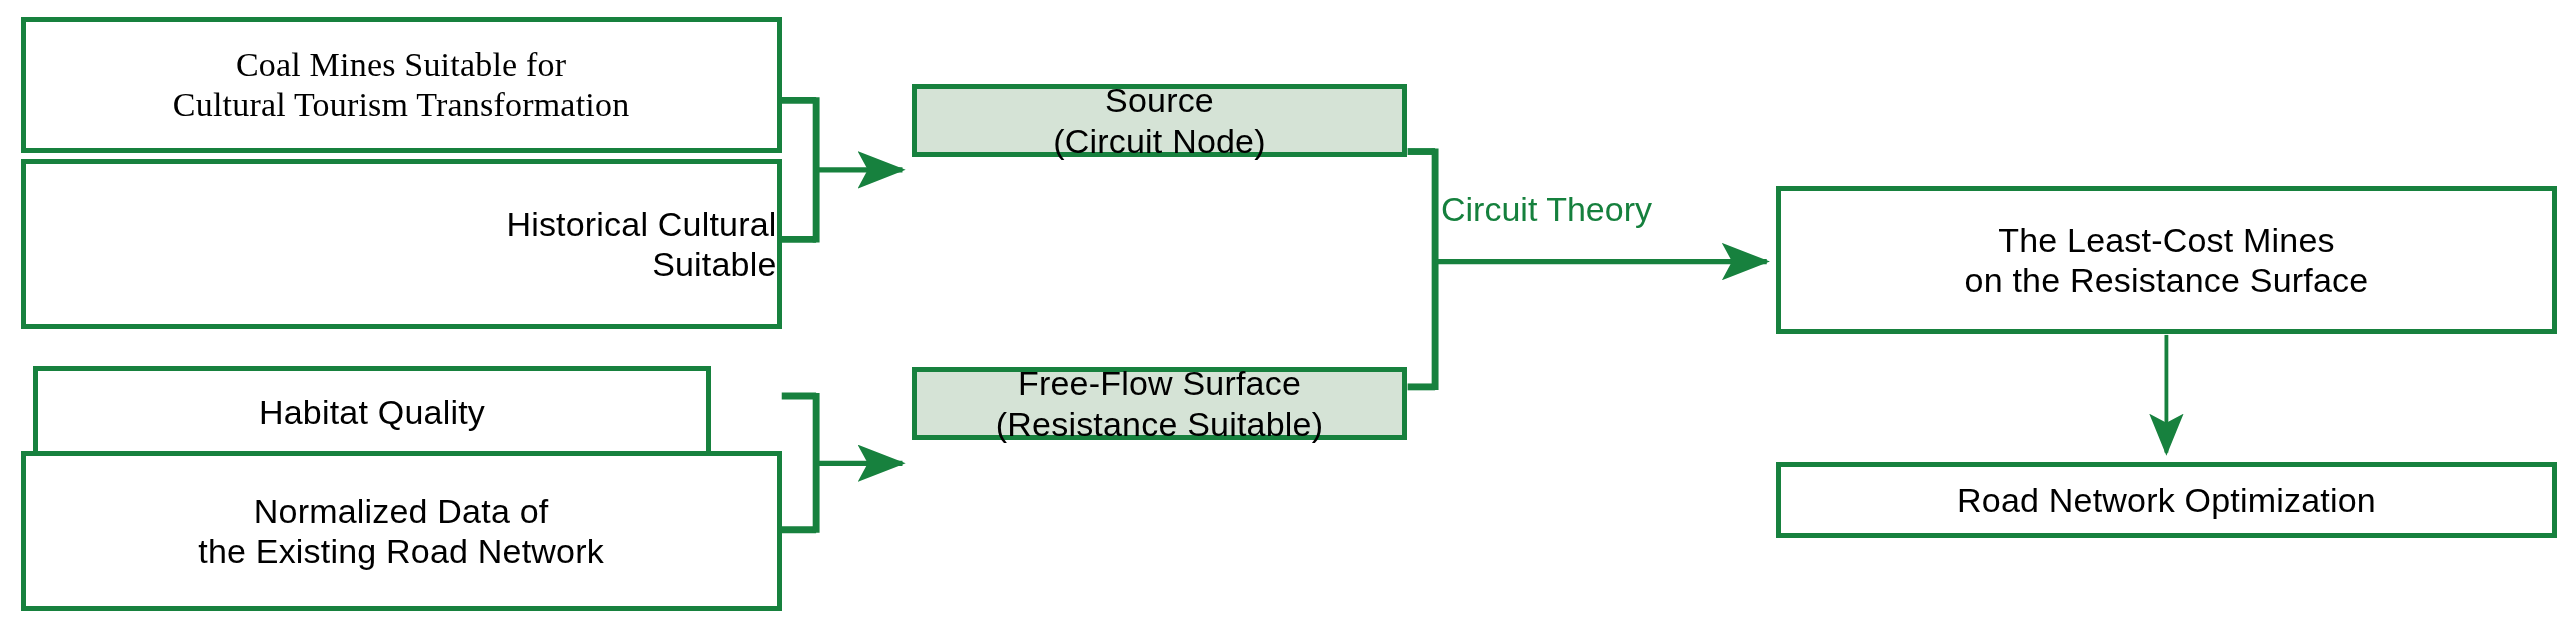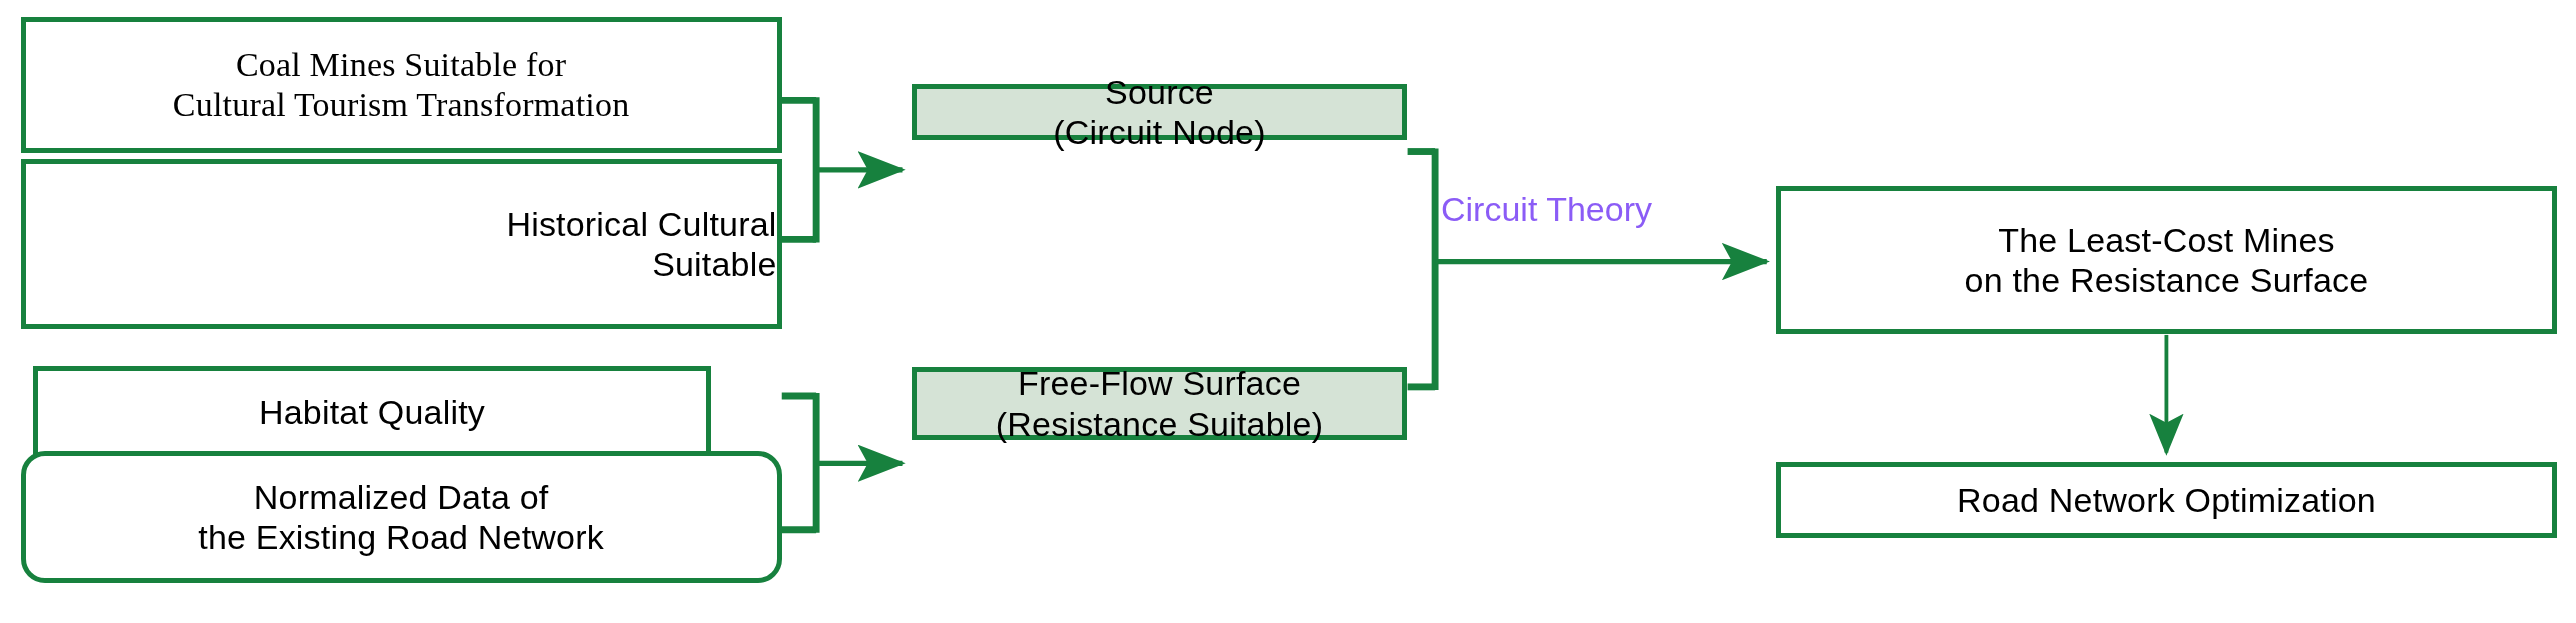--- a/index.html
+++ b/index.html
@@ -36,43 +36,43 @@
   .node .lines {
     width: 100%;
     padding: 0;
   }
   .node .lines span { display: block; }
 
   
   #box-coal-mines      { left: 20.6px;  top: 17px;  width: 761px; height: 136px; font-family: Liberation Serif, serif; }
   #box-historical      { left: 20.6px;  top: 159px; width: 761px; height: 170px; text-align: right; }
   #box-habitat         { left: 33px;  top: 350px; width: 678px; height: 92px; margin-top: 16px; }
-  #box-normalized      { left: 20.6px;  top: 451px; width: 761px; height: 132px; border-radius: 24px; }
+  #box-normalized      { left: 20.6px;  top: 451px; width: 761px; height: 160px; }
 
   
   #box-source          { left: 912px; top: 84px; width: 495px; height: 73px;  padding: 0; height: 73px; }
-  #box-source          { left: 912px; top: 84px; width: 495px; height: 56px; }
+  #box-source          { left: 912px; top: 84px; width: 495px; height: 73px; }
   #box-freeflow        { left: 912px; top: 367px; width: 495px; height: 73px; }
 
   
   #box-least-cost      { left: 1776px; top: 186px; width: 781px; height: 148px; }
   #box-road-network    { left: 1776px; top: 462px; width: 781px; height: 76px; }
 
   svg#edges {
     position: absolute;
     left: 0; top: 0;
     width: 2576px;
     height: 624px;
     pointer-events: none;
   }
   .edge-label {
     position: absolute;
     font-family: "Liberation Sans", sans-serif;
     font-size: 34px;
-    color: #8b5cf6;
+    color: #15803d;
     white-space: nowrap;
   }
   #label-circuit-theory { left: 1441px; top: 190px; }
 </style>
 </head>
 <body>
 
 <div id="stage">
 
   <svg id="edges" viewBox="0 0 3371 816">

